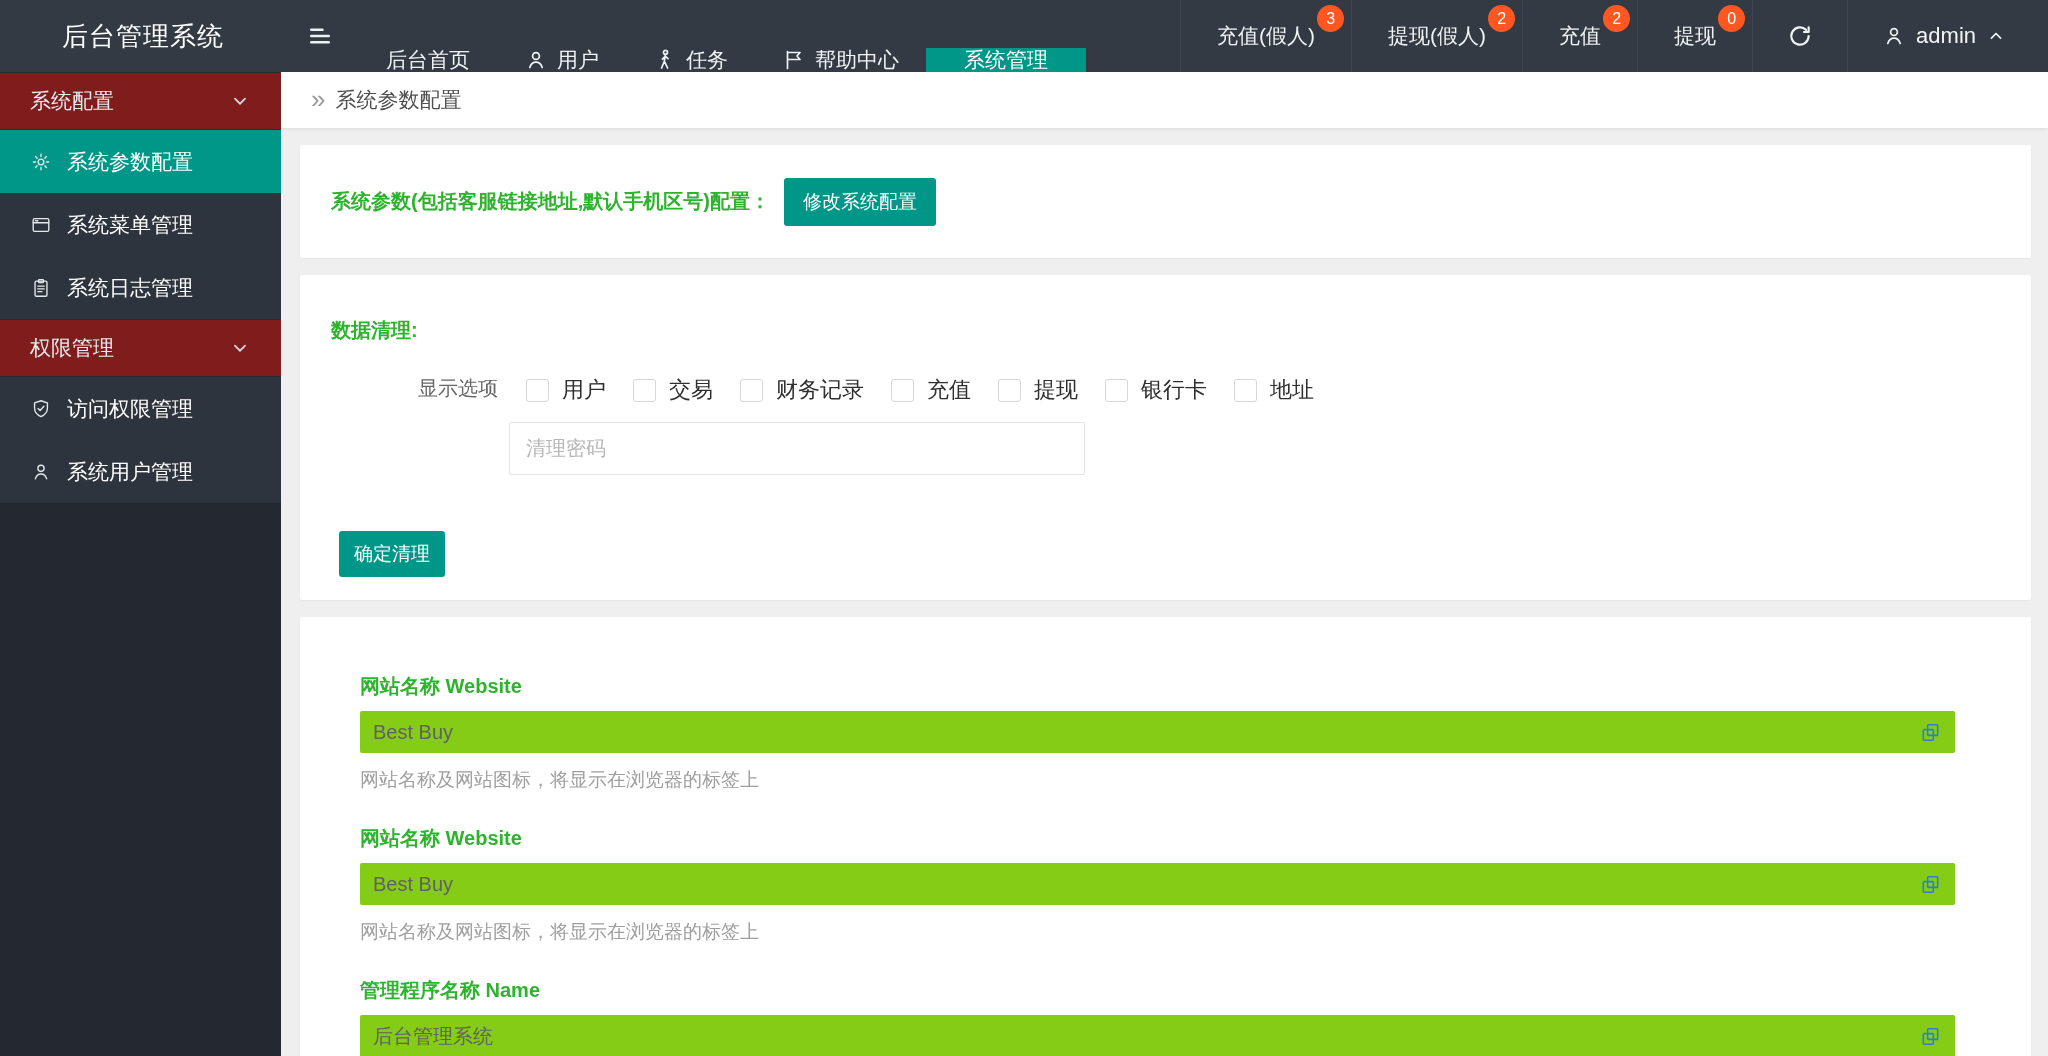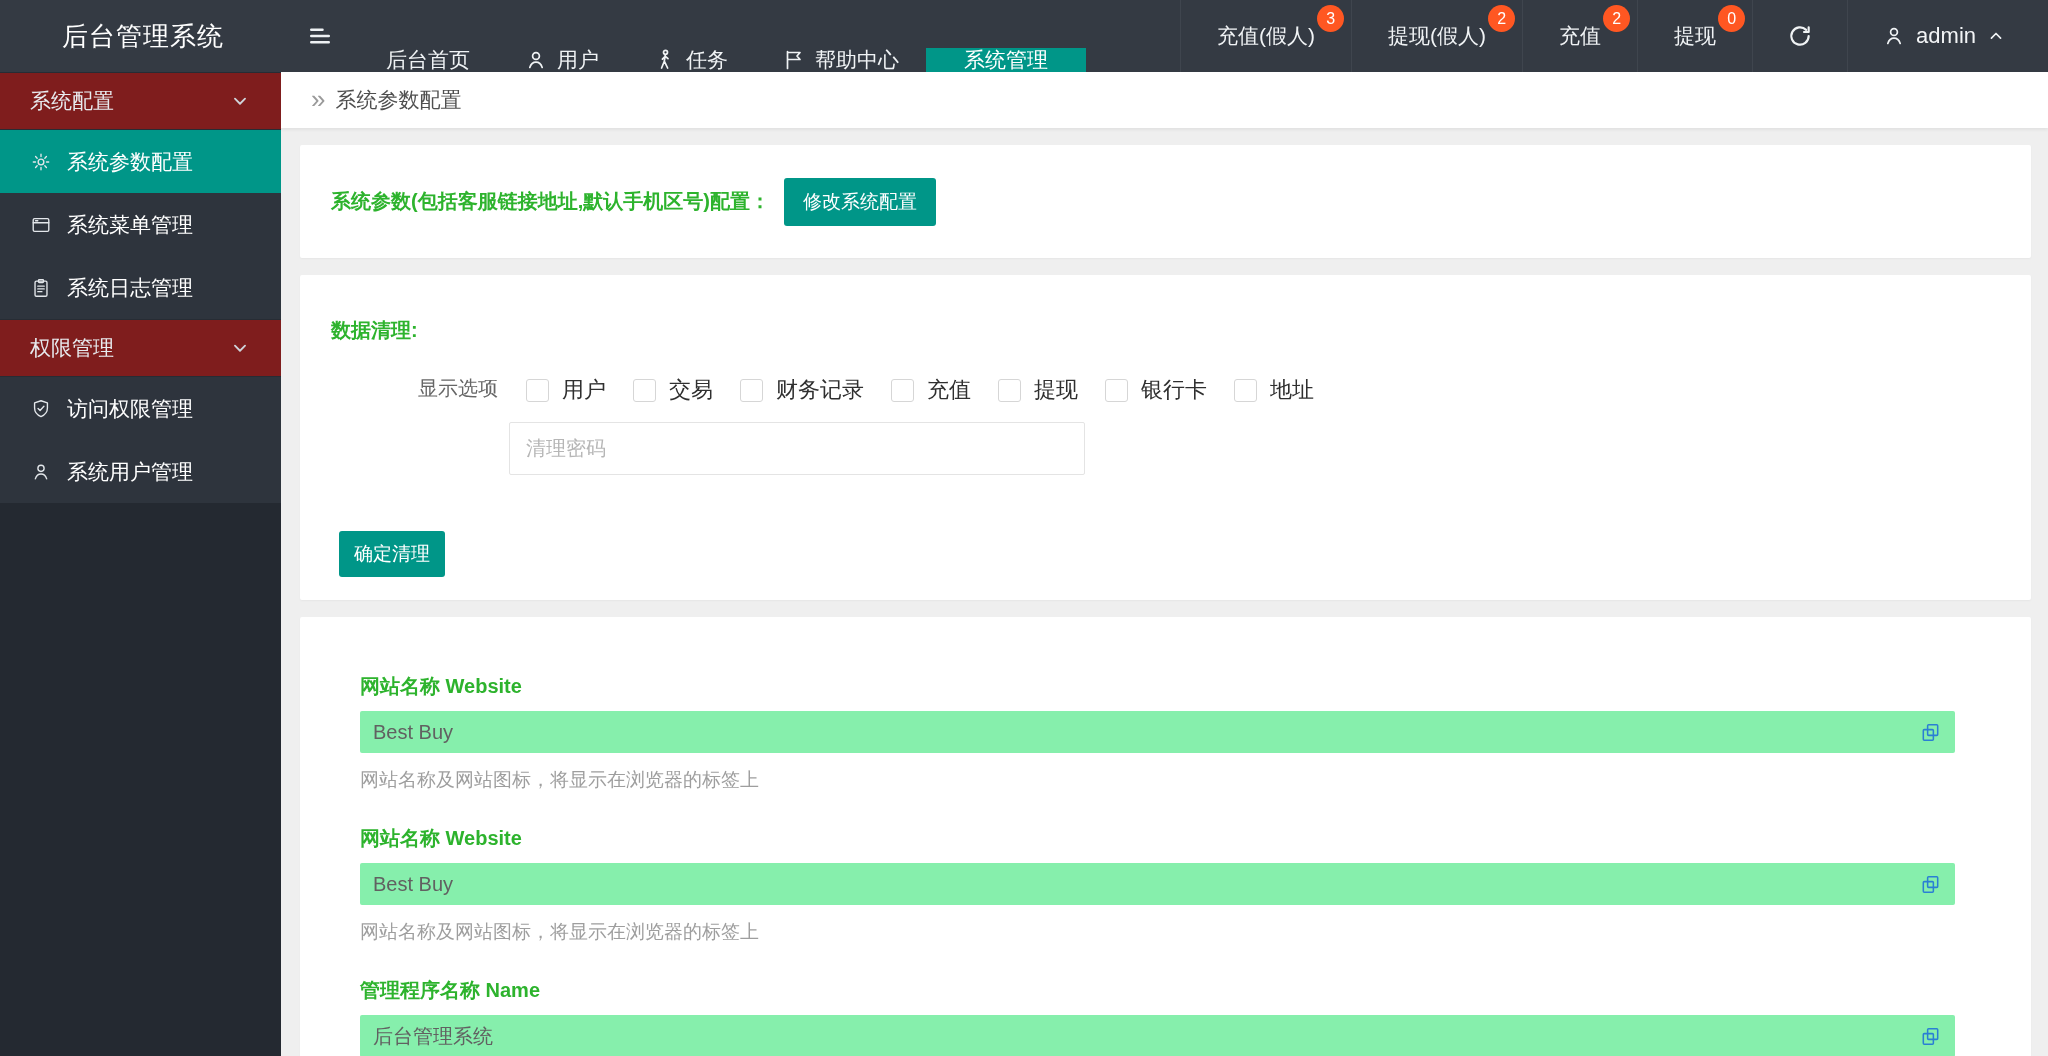--- a/index.html
+++ b/index.html
@@ -58,21 +58,21 @@
   .checkbox { width:23px; height:23px; border:1px solid #d6d6d6; border-radius:3px; background:#ffffff; }
   .check-label { font-size:22px; color:#2f2f2f; font-weight:500; }
   .clean-pass { display:block; margin:17px 0 0 209px; width:576px; height:53px; border:1px solid #e4e4e4; border-radius:2px; padding:0 16px; font-size:20px; color:#555; font-family:inherit; outline:none; }
   .clean-pass::placeholder { color:#b6b6b6; }
   .btn-confirm { margin:56px 0 0 39px; padding:10px 15px; }
 
   
   .panel-settings { padding:56px 76px 40px 60px; height:600px; }
   .field { margin-bottom:32px; }
   .field-label { display:block; font-size:20px; font-weight:bold; color:#2db32d; margin-bottom:11px; }
-  .field-input-wrap { height:42px; background:#86efac; border-radius:2px; display:flex; align-items:center; padding:0 13px; }
+  .field-input-wrap { height:42px; background:#84cc16; border-radius:2px; display:flex; align-items:center; padding:0 13px; }
   .field-input { flex:1; background:transparent; border:none; outline:none; font-size:20px; color:#616161; font-family:inherit; }
   .copy-icon { width:23px; height:23px; stroke:#2a7fd4; fill:none; stroke-width:1.6; stroke-linejoin:round; cursor:pointer; flex:0 0 23px; }
   .field-help { margin-top:14px; font-size:19px; color:#9e9e9e; }
 </style>
 </head>
 <body>
 
 <div class="app">
 
   <header class="topbar">

